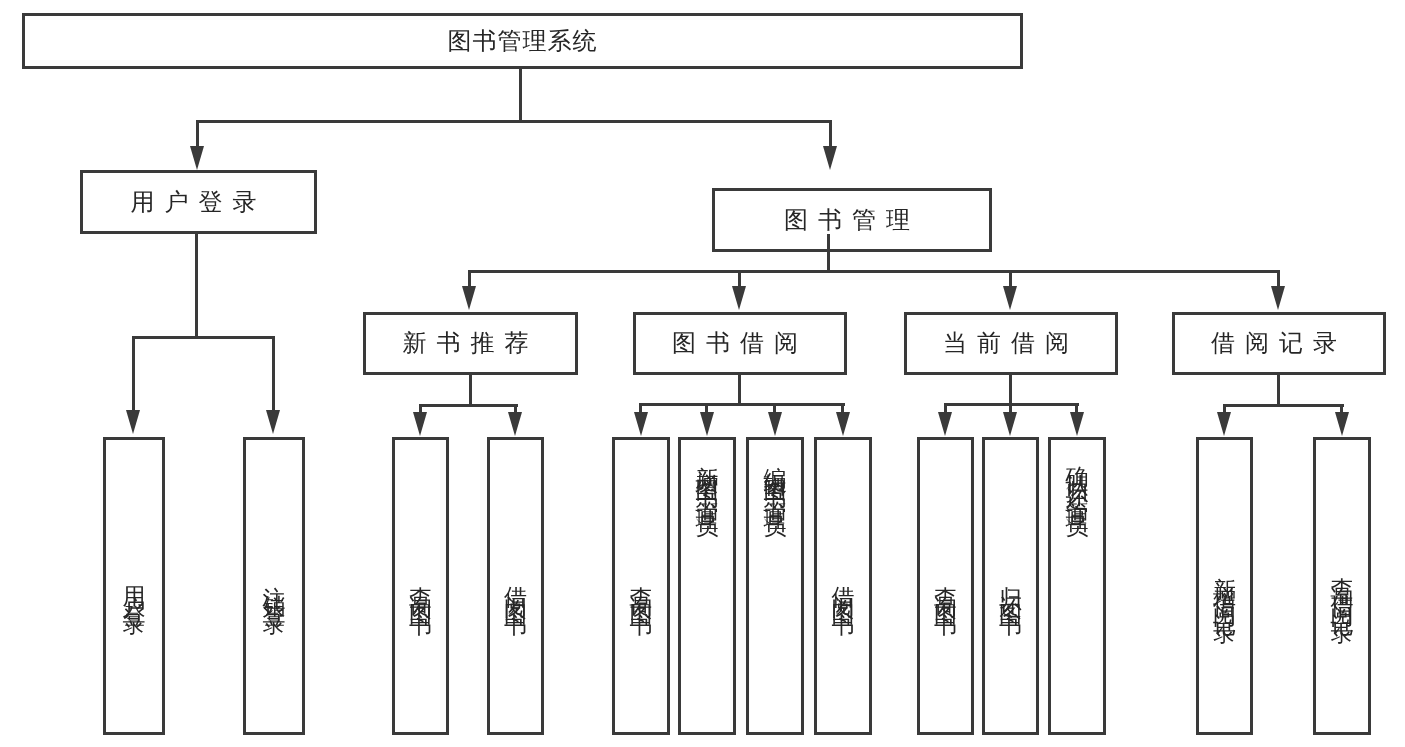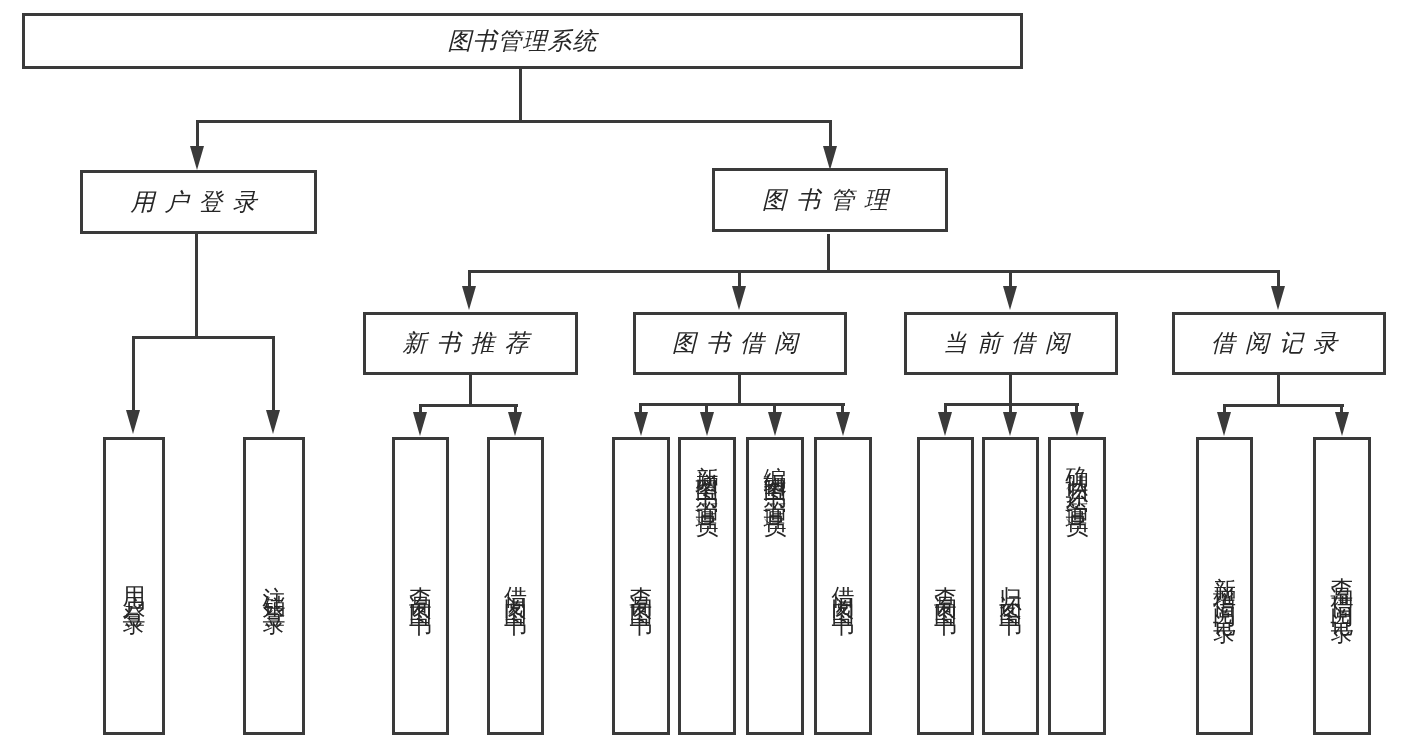--- a/index.html
+++ b/index.html
@@ -22,21 +22,20 @@
     display: flex;
     align-items: center;
     justify-content: center;
   }
 
   .hlabel {
     font-size: 24px;
     letter-spacing: 10px;
     white-space: nowrap;
     line-height: 1.2;
-    font-style: italic;
   }
   .root-label {
     font-size: 24px;
     letter-spacing: 1px;
   }
 
   .vlabel {
     writing-mode: vertical-rl;
     text-orientation: mixed;
     font-size: 23px;
@@ -80,21 +79,21 @@
   <div class="line" style="left:519px; top:68px; width:3px; height:54px;"></div>
   <div class="line" style="left:196px; top:120px; width:636px; height:3px;"></div>
   <div class="line" style="left:196px; top:122px; width:3px; height:26px;"></div>
   <div class="line" style="left:829px; top:122px; width:3px; height:26px;"></div>
   <div class="arrow" style="left:190px; top:146px;"></div>
   <div class="arrow" style="left:823px; top:146px;"></div>
 
   <div class="box" style="left:80px; top:170px; width:237px; height:64px;">
     <span class="hlabel">用户登录</span>
   </div>
-  <div class="box" style="left:712px; top:168px; width:236px; height:64px;justify-content:center;">
+  <div class="box" style="left:712px; top:188px; width:280px; height:64px;justify-content:center;">
     <span class="hlabel">图书管理</span>
   </div>
 
   <div class="line" style="left:195px; top:234px; width:3px; height:104px;"></div>
   <div class="line" style="left:132px; top:336px; width:143px; height:3px;"></div>
   <div class="line" style="left:132px; top:338px; width:3px; height:74px;"></div>
   <div class="line" style="left:272px; top:338px; width:3px; height:74px;"></div>
   <div class="arrow" style="left:126px; top:410px;"></div>
   <div class="arrow" style="left:266px; top:410px;"></div>
 

